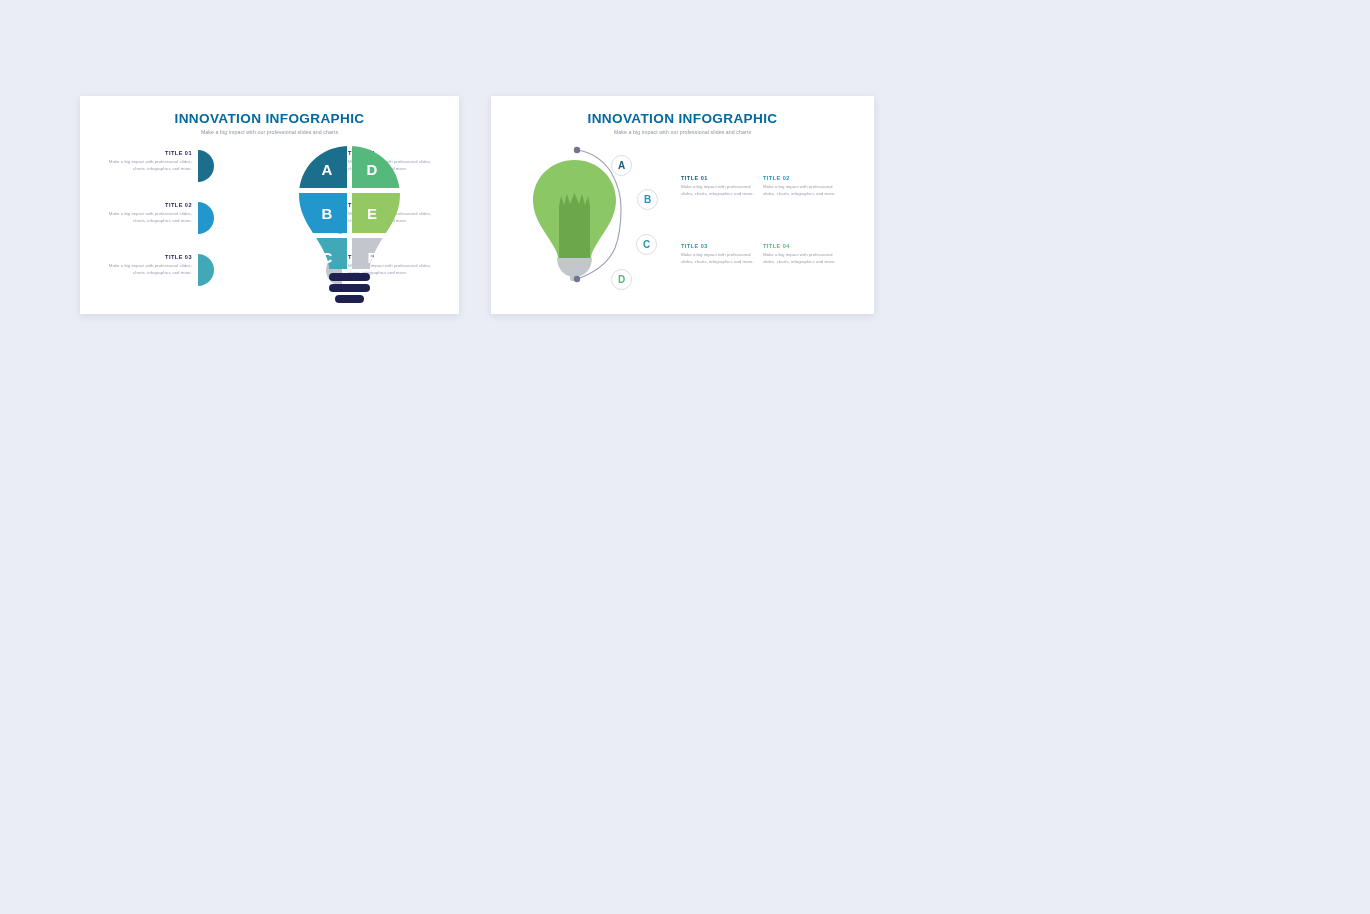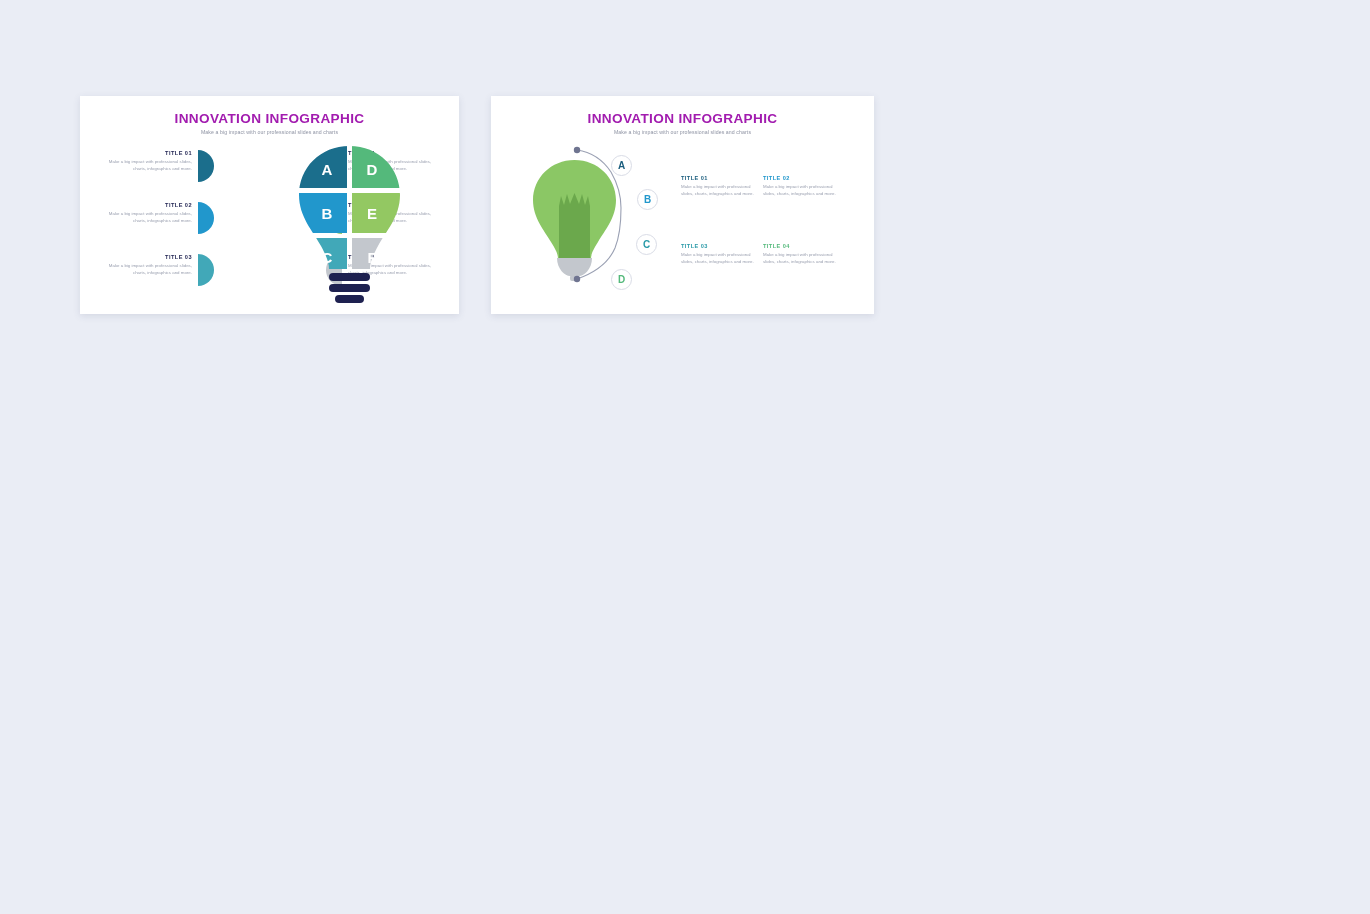--- a/index.html
+++ b/index.html
@@ -32,21 +32,21 @@
   }
   #slide-left  { left: 80px;  top: 96px; width: 379px; height: 218px; }
   #slide-right { left: 491px; top: 96px; width: 383px; height: 218px; }
 
   
   .slide-title {
     position: absolute;
     left: 0;
     right: 0;
     text-align: center;
-    color: #a21caf;
+    color: #0369a1;
     font-weight: bold;
     font-size: 13.6px;
     letter-spacing: 0.35px;
     white-space: nowrap;
   }
   .slide-sub {
     position: absolute;
     left: 0;
     right: 0;
     text-align: center;

